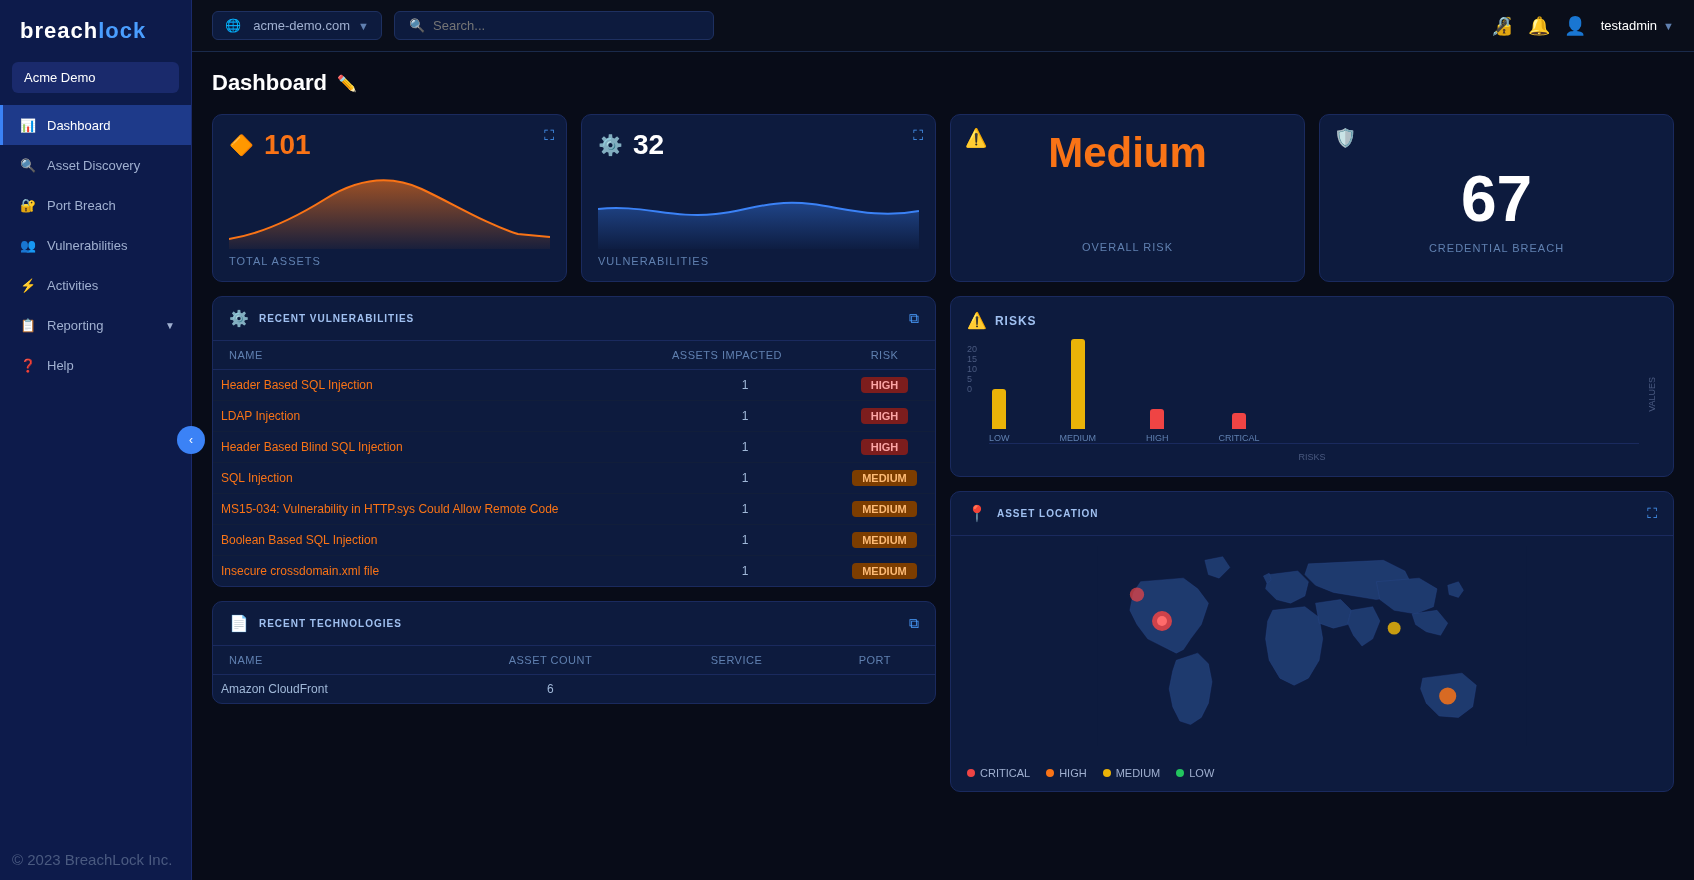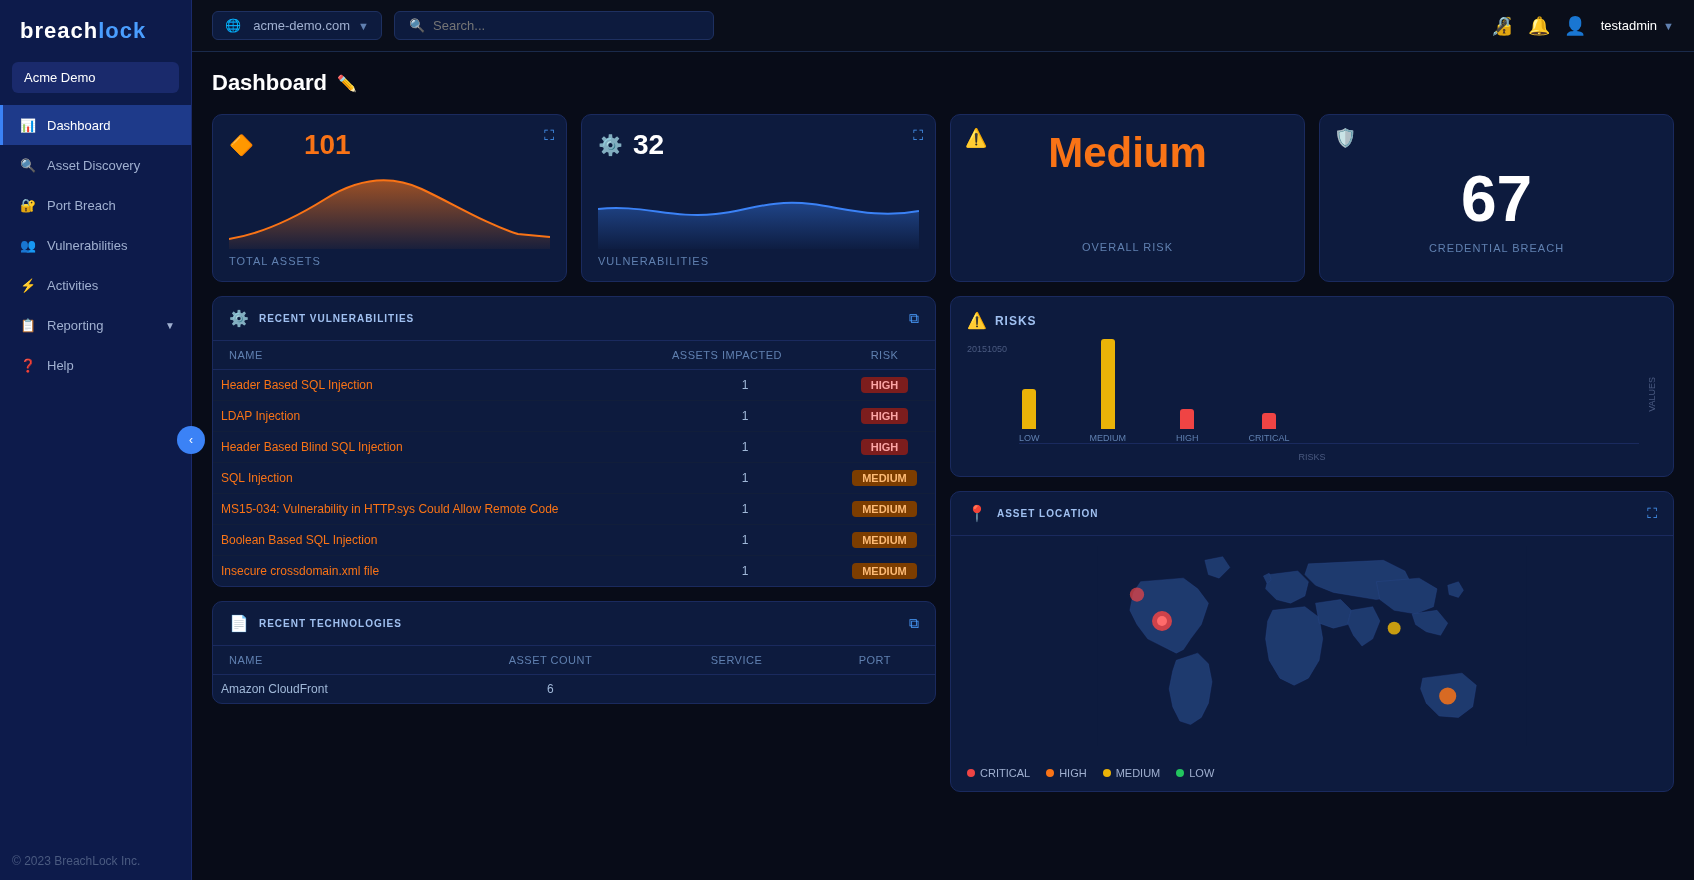--- a/index.html
+++ b/index.html
@@ -18,21 +18,21 @@
       margin: 0 12px 12px; background: #1a2a6c; border: none; color: #fff; padding: 8px 12px;
       border-radius: 6px; cursor: pointer; text-align: left; font-size: 13px;
     }
     .nav-item {
       display: flex; align-items: center; gap: 10px; padding: 11px 16px; cursor: pointer;
       color: #a0b0d0; font-size: 13px; border-left: 3px solid transparent; transition: background 0.2s;
     }
     .nav-item.active { background: #1e3a8a; color: #fff; border-left: 3px solid #3b82f6; }
     .nav-icon { width: 18px; height: 18px; display: inline-flex; align-items: center; justify-content: center; }
     .nav-item .chevron { margin-left: auto; font-size: 10px; }
-    .sidebar-bottom { margin-top: auto; padding: 12px; font-size: 12px; color: #4a5a80; }
+    .sidebar-bottom { margin-top: auto; padding: 12px; font-size: 15px; color: #4a5a80; }
     .collapse-btn {
       position: absolute; right: -14px; top: 50%; transform: translateY(-50%);
       width: 28px; height: 28px; background: #3b82f6; border-radius: 50%; border: none;
       color: #fff; cursor: pointer; display: flex; align-items: center; justify-content: center;
       font-size: 12px; z-index: 10;
     }
 
     
     #main { flex: 1; display: flex; flex-direction: column; overflow: hidden; }
 
@@ -60,21 +60,21 @@
     .page-title { font-size: 22px; font-weight: 700; color: #fff; display: flex; align-items: center; gap: 10px; margin-bottom: 18px; }
     .edit-icon { color: #4a9eff; font-size: 16px; cursor: pointer; }
 
     
     .stats-row { display: grid; grid-template-columns: 1fr 1fr 1fr 1fr; gap: 14px; margin-bottom: 14px; }
     .stat-card {
       background: #0d1b3e; border-radius: 10px; padding: 14px 16px; position: relative;
       border: 1px solid #1a2a5e; overflow: hidden; min-height: 150px;
     }
     .stat-card .stat-number { font-size: 28px; font-weight: 700; color: #fff; }
-    .stat-card .stat-number.orange { color: #f97316; margin-left: 40px; }
+    .stat-card .stat-number.orange { color: #f97316; }
     .stat-card .stat-label { font-size: 11px; color: #6080b0; text-transform: uppercase; letter-spacing: 1px; margin-top: 6px; }
     .stat-card .expand-icon { position: absolute; top: 12px; right: 12px; color: #4a9eff; font-size: 14px; cursor: pointer; }
     .stat-top { display: flex; align-items: center; gap: 10px; margin-bottom: 8px; }
 
     
     .chart-area { width: 100%; height: 80px; }
 
     
     .risk-card { background: #0d1b3e; border-radius: 10px; border: 1px solid #1a2a5e; display: flex; flex-direction: column; align-items: center; justify-content: center; }
     .risk-label-text { font-size: 42px; font-weight: 700; color: #f97316; }
@@ -340,21 +340,21 @@
       </div>
 
       <div class="right-panels">
 
         <div class="risk-chart-card">
           <div class="risk-chart-header">
             <span style="color:#ef4444;font-size:16px;">⚠️</span>
             <span class="risk-chart-title">RISKS</span>
           </div>
           <div style="display:flex;gap:8px;align-items:flex-end;">
-            <div style="display:flex;flex-direction:row;justify-content:flex-start;height:100px;padding-right:4px;">
+            <div style="display:flex;flex-direction:column;justify-content:flex-start;height:100px;padding-right:4px;">
               <span style="font-size:9px;color:#4a5a80;">20</span>
               <span style="font-size:9px;color:#4a5a80;">15</span>
               <span style="font-size:9px;color:#4a5a80;">10</span>
               <span style="font-size:9px;color:#4a5a80;">5</span>
               <span style="font-size:9px;color:#4a5a80;">0</span>
             </div>
             <div style="display:flex;align-items:flex-end;gap:50px;flex:1;height:100px;border-bottom:1px solid #1a2a5e;padding-bottom:0;">
               <div style="display:flex;flex-direction:column;align-items:center;">
                 <div style="width:14px;height:40px;background:#eab308;border-radius:3px 3px 0 0;"></div>
                 <span style="font-size:9px;color:#6080b0;margin-top:4px;">LOW</span>

